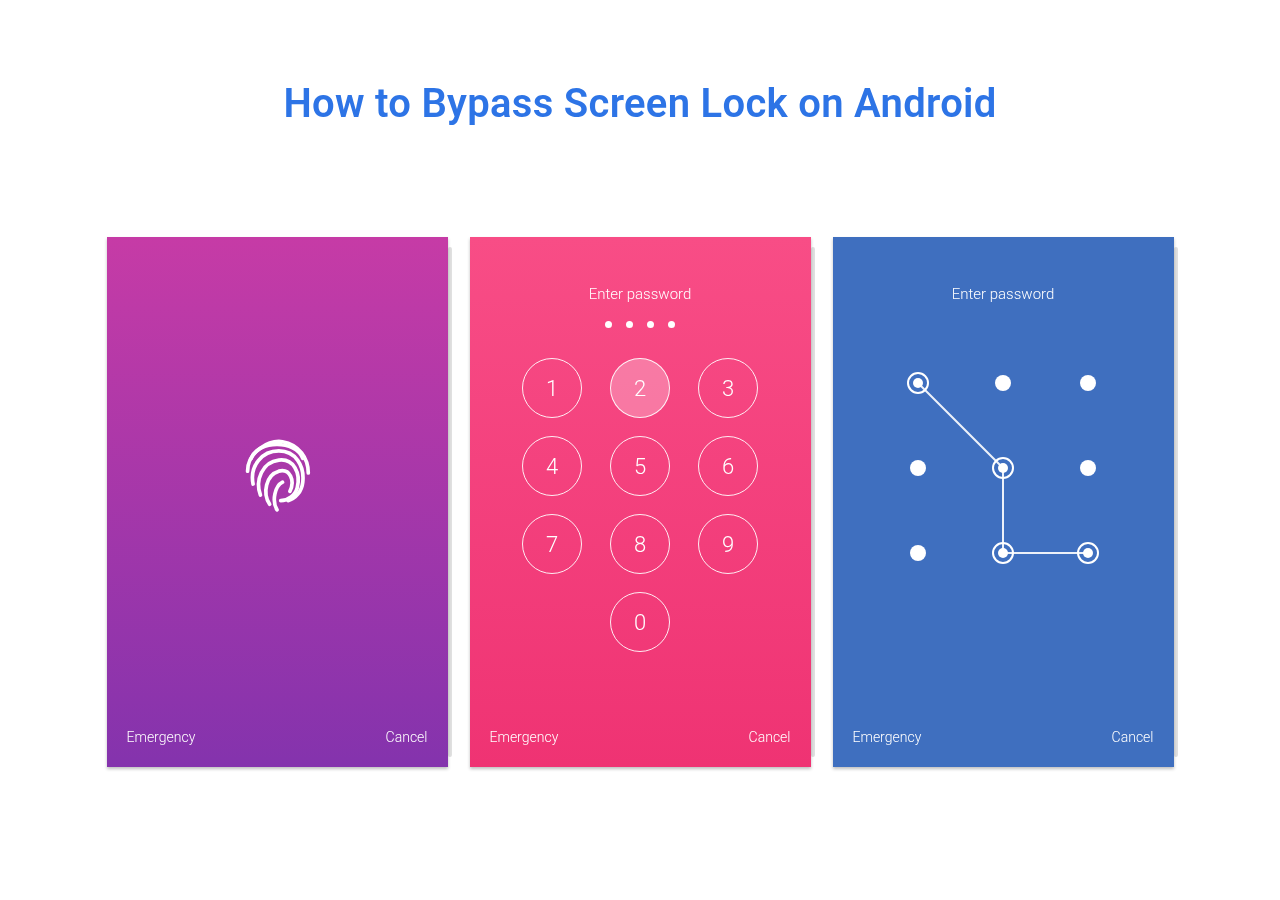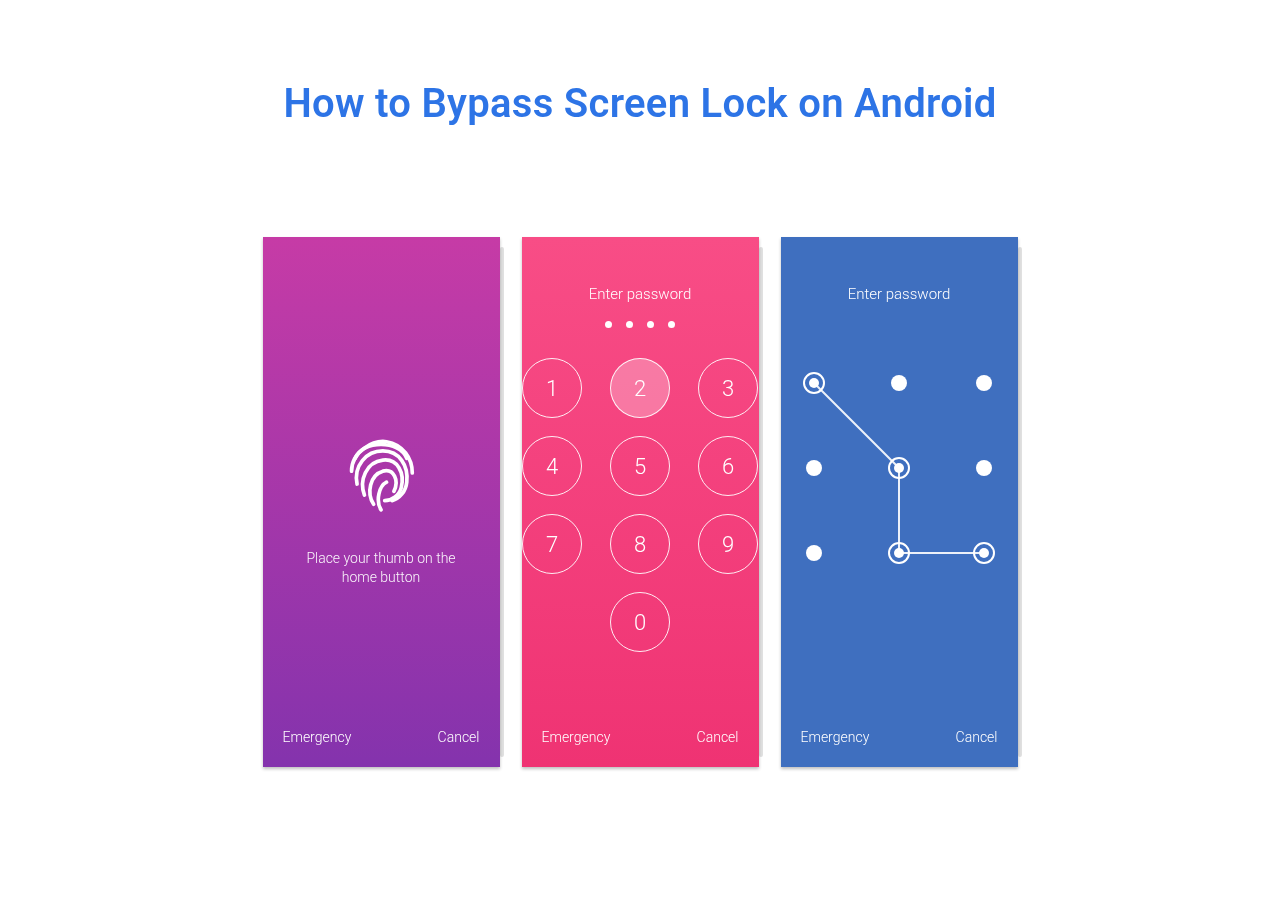--- a/index.html
+++ b/index.html
@@ -18,21 +18,21 @@
     margin-top: 80px;
     letter-spacing: 0.3px;
   }
   .phones-row {
     display: flex;
     justify-content: center;
     gap: 22px;
     margin-top: 110px;
   }
   .phone {
-    width: 237px;
+    width: 341px;
     height: 530px;
     position: relative;
     color: #fff;
     display: flex;
     flex-direction: column;
     align-items: center;
     box-shadow: 0 2px 3px rgba(0,0,0,0.25);
   }
   .phone-edge {
     position: absolute;
@@ -139,24 +139,20 @@
       <svg class="fp-icon" width="92" height="92" viewBox="0 0 100 100">
         <g fill="none" stroke="#fff" stroke-width="4" stroke-linecap="round">
           <path d="M22 34 C30 14, 70 14, 78 34"></path>
           <path d="M18 48 C18 26, 42 14, 56 16 C74 19, 84 34, 84 50"></path>
           <path d="M24 62 C20 42, 34 26, 52 26 C70 26, 80 42, 78 60 C77 70, 70 78, 62 80"></path>
           <path d="M32 74 C26 58, 34 38, 52 36 C68 34, 76 50, 72 66 C70 74, 62 80, 54 80"></path>
           <path d="M42 84 C34 72, 38 52, 52 48 C64 45, 70 58, 64 70"></path>
           <path d="M50 90 C44 80, 48 64, 56 60"></path>
         </g>
       </svg>
-      <div class="fp-hint">
-        <div>Place your thumb on the</div>
-        <div>home button</div>
-      </div>
     </div>
     <div class="footer">
       <span>Emergency</span>
       <span>Cancel</span>
     </div>
   </div>
 
   <div class="phone bg-pin">
     <div class="phone-edge"></div>
     <div class="pin-top">

